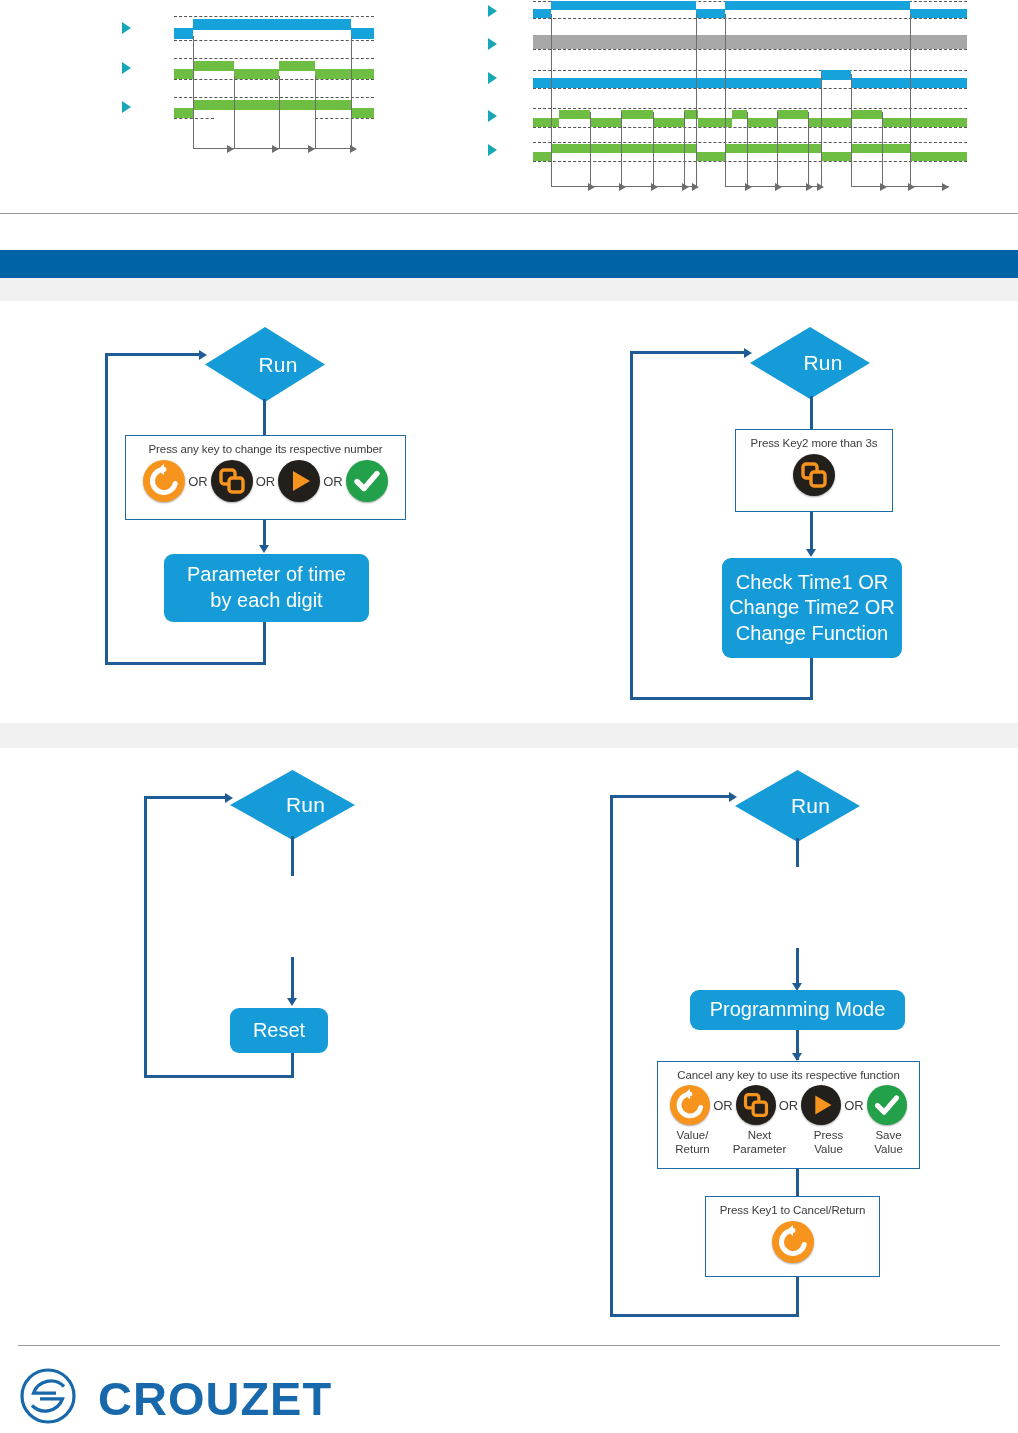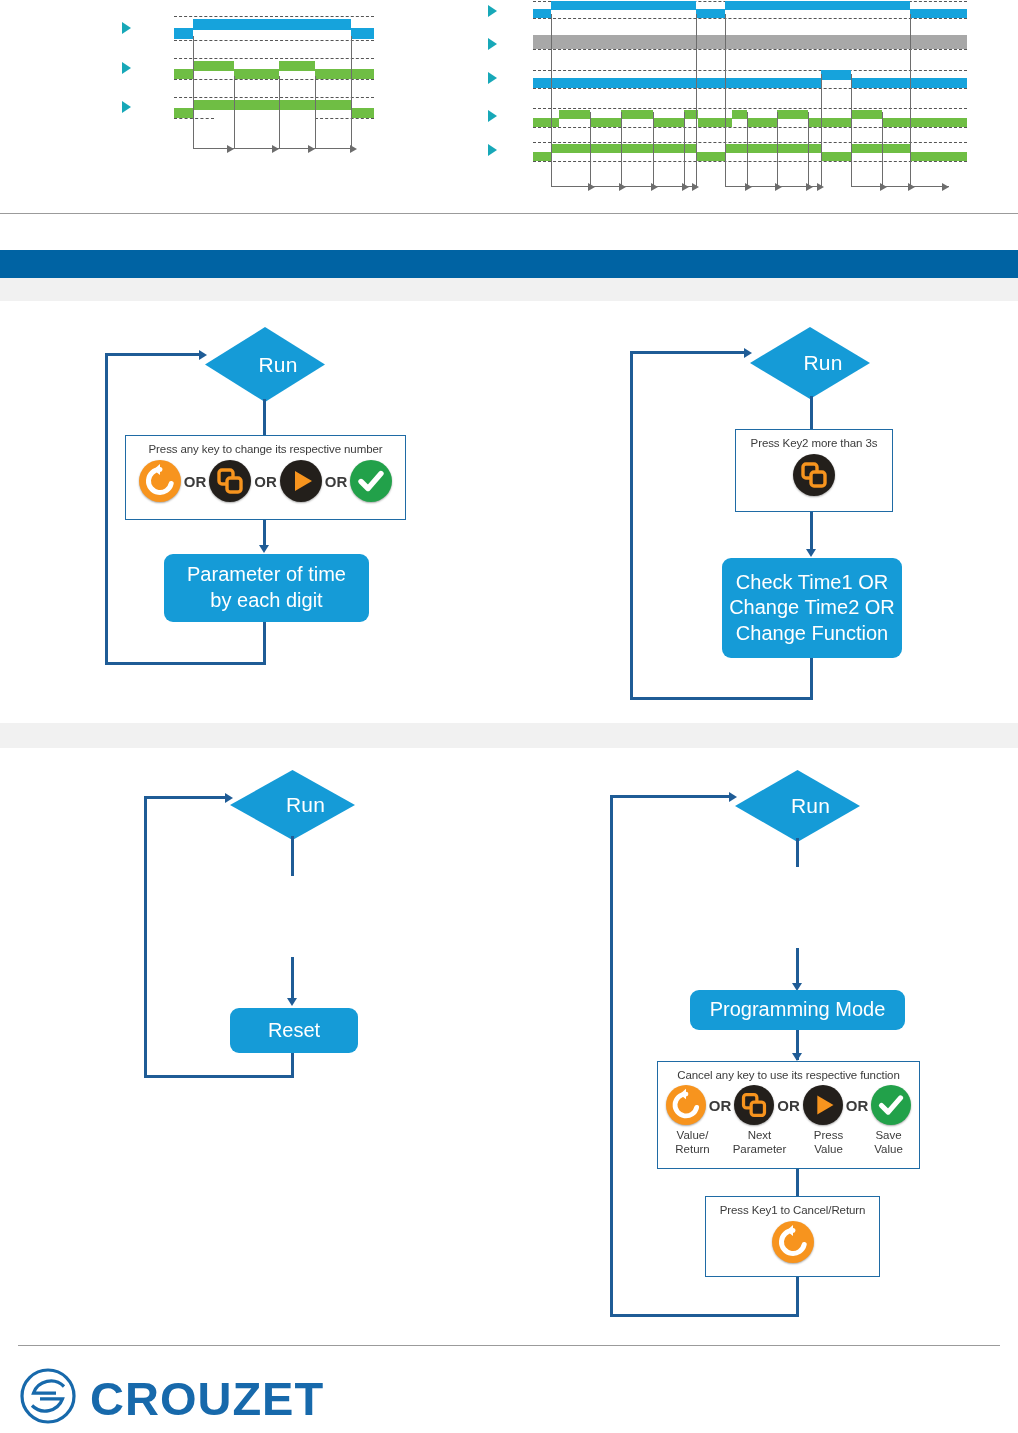--- a/index.html
+++ b/index.html
@@ -50,21 +50,21 @@
   }
   .kbox{
     position:absolute;background:#ffffff;border:1px solid #1f6ba5;
     box-sizing:border-box;
   }
   .kbox .cap{
     text-align:center;font-size:11.5px;color:#3b3b3b;
     padding-top:7px;white-space:nowrap;letter-spacing:-.1px;
   }
   .keyrow{display:flex;align-items:center;justify-content:center;gap:0;}
-  .orlbl{font-size:15px;color:#3b3b3b;padding:0 3px;font-weight:bold;}
+  .orlbl{font-size:13px;color:#3b3b3b;padding:0 3px;}
   .pluslbl{font-size:26px;font-weight:bold;color:#2b2b2b;padding:0 9px;line-height:1;}
   .subrow{display:flex;justify-content:center;}
   .subcell{font-size:11.5px;color:#3b3b3b;text-align:center;line-height:1.22;}
 
   
   .key{position:relative;border-radius:50%;display:inline-block;
        box-shadow:0 1px 2px rgba(0,0,0,.35);}
   .key svg{position:absolute;left:0;top:0;}
 
   
@@ -79,21 +79,21 @@
     border-top:5px solid transparent;border-bottom:5px solid transparent;
     border-left:8px solid #1f5c96;
   }
 
   
   .footer-rule{position:absolute;left:18px;width:982px;height:1px;background:#9b9b9b;}
   .logo-wrap{position:absolute;display:flex;align-items:center;}
   .logo-text{
     font-family:"Liberation Sans", sans-serif;
     font-weight:bold;font-size:47px;color:#1769ab;letter-spacing:1px;
-    margin-left:12px;
+    margin-left:20px;
   }
 </style>
 </head>
 <body>
 
 <div class="timing" style="left:110px;top:0px;width:290px;height:175px;">
 
   <div class="tri" style="left:12px;top:22px;"></div>
   <div class="tri" style="left:12px;top:62px;"></div>
   <div class="tri" style="left:12px;top:101px;"></div>
@@ -319,21 +319,21 @@
   <div class="diamond" style="left:105px;top:10px;width:125px;height:70px;">
     <span>Run</span>
   </div>
 
   <div class="conn" style="left:166px;top:76px;width:3px;height:40px;"></div>
 
 
   <div class="conn" style="left:166px;top:197px;width:3px;height:44px;"></div>
   <div class="conn-arrow" style="left:162px;top:238px;"></div>
 
-  <div class="rbox" style="left:105px;top:248px;width:128px;height:45px;">
+  <div class="rbox" style="left:105px;top:248px;width:98px;height:45px;">
     <div>Reset</div>
   </div>
 
   <div class="conn" style="left:166px;top:293px;width:3px;height:25px;"></div>
   <div class="conn" style="left:19px;top:315px;width:150px;height:3px;"></div>
   <div class="conn" style="left:19px;top:36px;width:3px;height:282px;"></div>
   <div class="conn" style="left:19px;top:36px;width:82px;height:3px;"></div>
   <div class="conn-arrow-r" style="left:100px;top:33px;"></div>
 </div>
 

